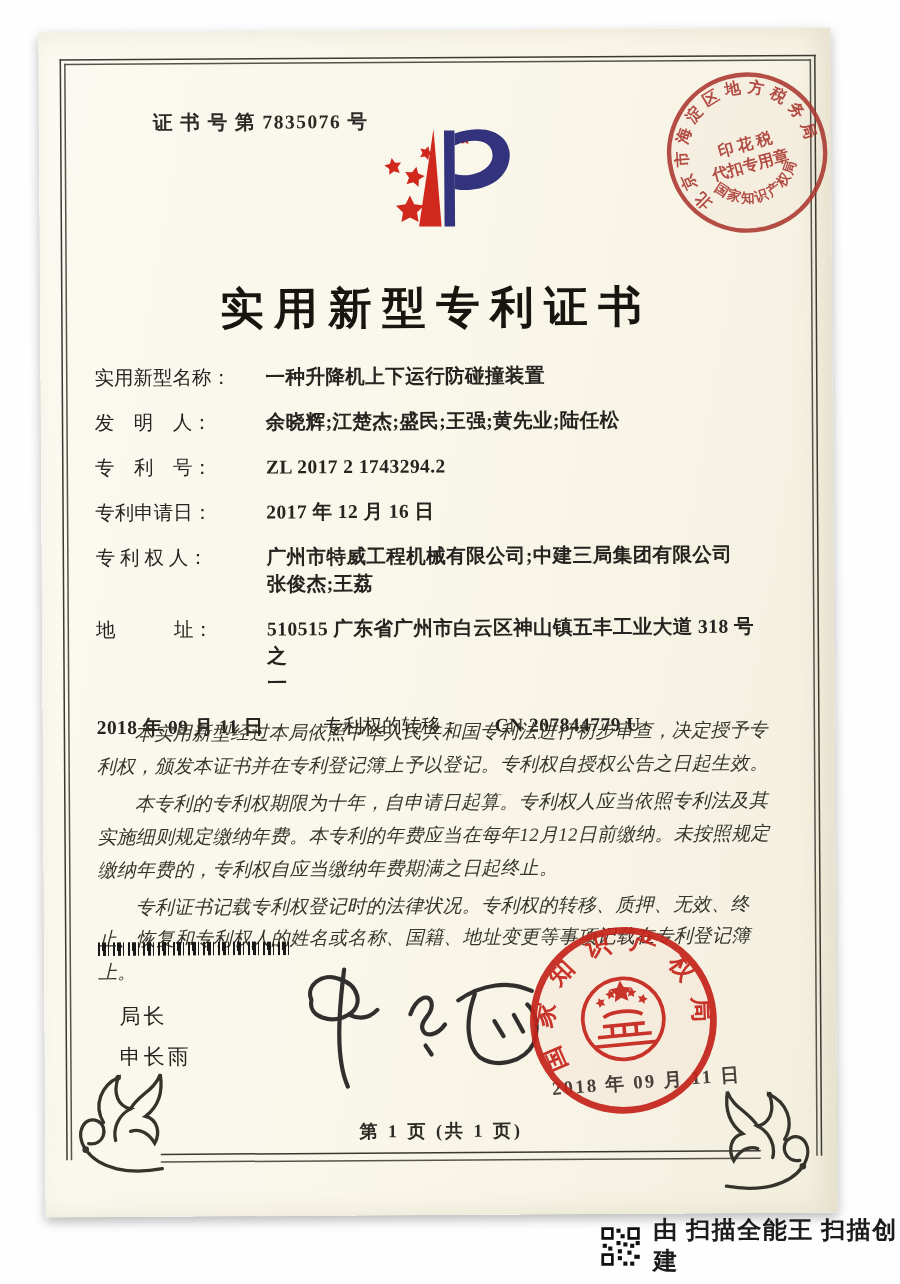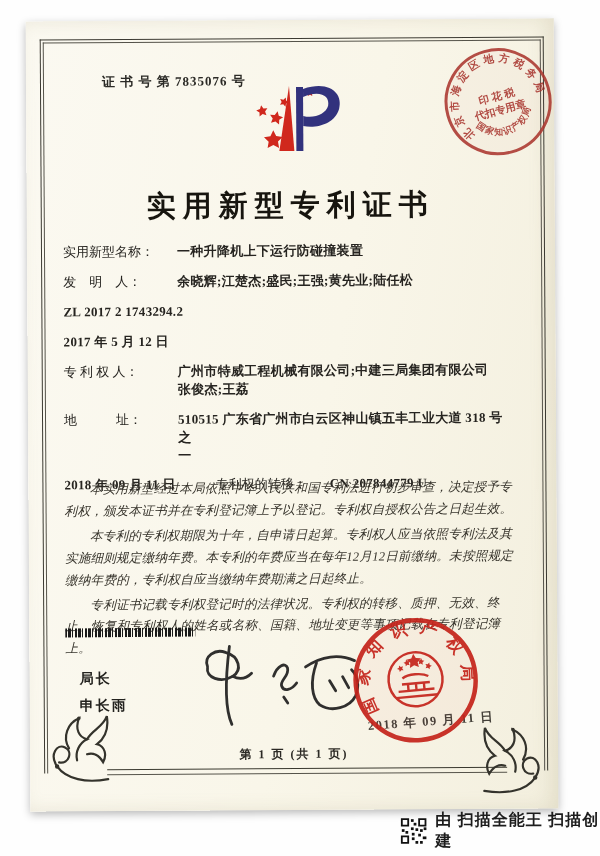--- a/index.html
+++ b/index.html
@@ -48,34 +48,34 @@
   .frow .val{font-weight:600;white-space:pre-line;letter-spacing:.3px;}
   .grant{display:flex;margin-top:2px;}
   .grant .pair2{margin-left:40px;}
   .paras{position:absolute;left:36px;right:40px;top:458px;font-size:12.6px;
     color:#37342c;font-style:italic;line-height:1.74;}
   .paras p{margin:0 0 3px 0;text-indent:2em;letter-spacing:.2px;}
   .barcode{
     position:absolute;left:36px;top:607px;width:130px;height:9px;
     background:repeating-linear-gradient(90deg,#191919 0 1.5px,transparent 1.5px 3px,#191919 3px 5.5px,transparent 5.5px 6.5px,#191919 6.5px 7.5px,transparent 7.5px 10px);
   }
-  .signer{position:absolute;left:50px;top:644px;font-size:14px;font-weight:bold;
+  .signer{position:absolute;left:50px;top:644px;font-size:14px;font-weight:normal;
     color:#23221e;line-height:1.95;letter-spacing:2px;}
   .signature{position:absolute;left:158px;top:616px;width:182px;height:96px;z-index:2;}
   .seal-date{
     position:absolute;left:338px;top:694px;font-size:12.5px;font-weight:bold;
     color:#45413a;letter-spacing:1.5px;transform:rotate(-4deg);z-index:1;white-space:nowrap;
   }
   .seal{position:absolute;left:321px;top:596px;width:130px;height:130px;
     transform:rotate(-5deg);opacity:.93;z-index:2;}
   .pagefoot{position:absolute;left:0;right:0;top:726px;text-align:center;
     font-size:12px;color:#2c2a25;letter-spacing:2px;font-weight:600;}
   .credit{
     position:absolute;left:400px;top:810px;display:flex;align-items:center;gap:8px;
-    font-family:Liberation Sans, sans-serif;
+    font-family:Liberation Serif, serif;
   }
   .credit .txt{font-size:16px;font-weight:bold;color:#1c1c1c;letter-spacing:1px;}
   svg text{font-family:"Liberation Serif",serif;}
 </style>
 </head>
 <body>
 
 <svg width="0" height="0" style="position:absolute" aria-hidden="true">
   <defs>
     <path id="star5" d="M0,-7 L2.06,-2.84 L6.66,-2.16 L3.33,1.08 L4.11,5.66 L0,3.5 L-4.11,5.66 L-3.33,1.08 L-6.66,-2.16 L-2.06,-2.84 Z"></path>
@@ -144,24 +144,26 @@
   <div class="fields">
     <div class="frow">
       <span class="lab">实用新型名称：</span>
       <span class="val">一种升降机上下运行防碰撞装置</span>
     </div>
     <div class="frow">
       <span class="lab">发　明　人：</span>
       <span class="val">余晓辉;江楚杰;盛民;王强;黄先业;陆任松</span>
     </div>
     <div class="frow">
+      <span class="lab">专　利　号：</span>
       <span class="val">ZL 2017 2 1743294.2</span>
     </div>
     <div class="frow">
-      <span class="val">2017 年 5 月 12 日</span>
+      <span class="lab">专利申请日：</span>
+      <span class="val">2017 年 12 月 16 日</span>
     </div>
     <div class="frow">
       <span class="lab">专 利 权 人：</span>
       <span class="val">广州市特威工程机械有限公司;中建三局集团有限公司
 张俊杰;王荔</span>
     </div>
     <div class="frow">
       <span class="lab">地　　　址：</span>
       <span class="val">510515 广东省广州市白云区神山镇五丰工业大道 318 号之
 一</span>

